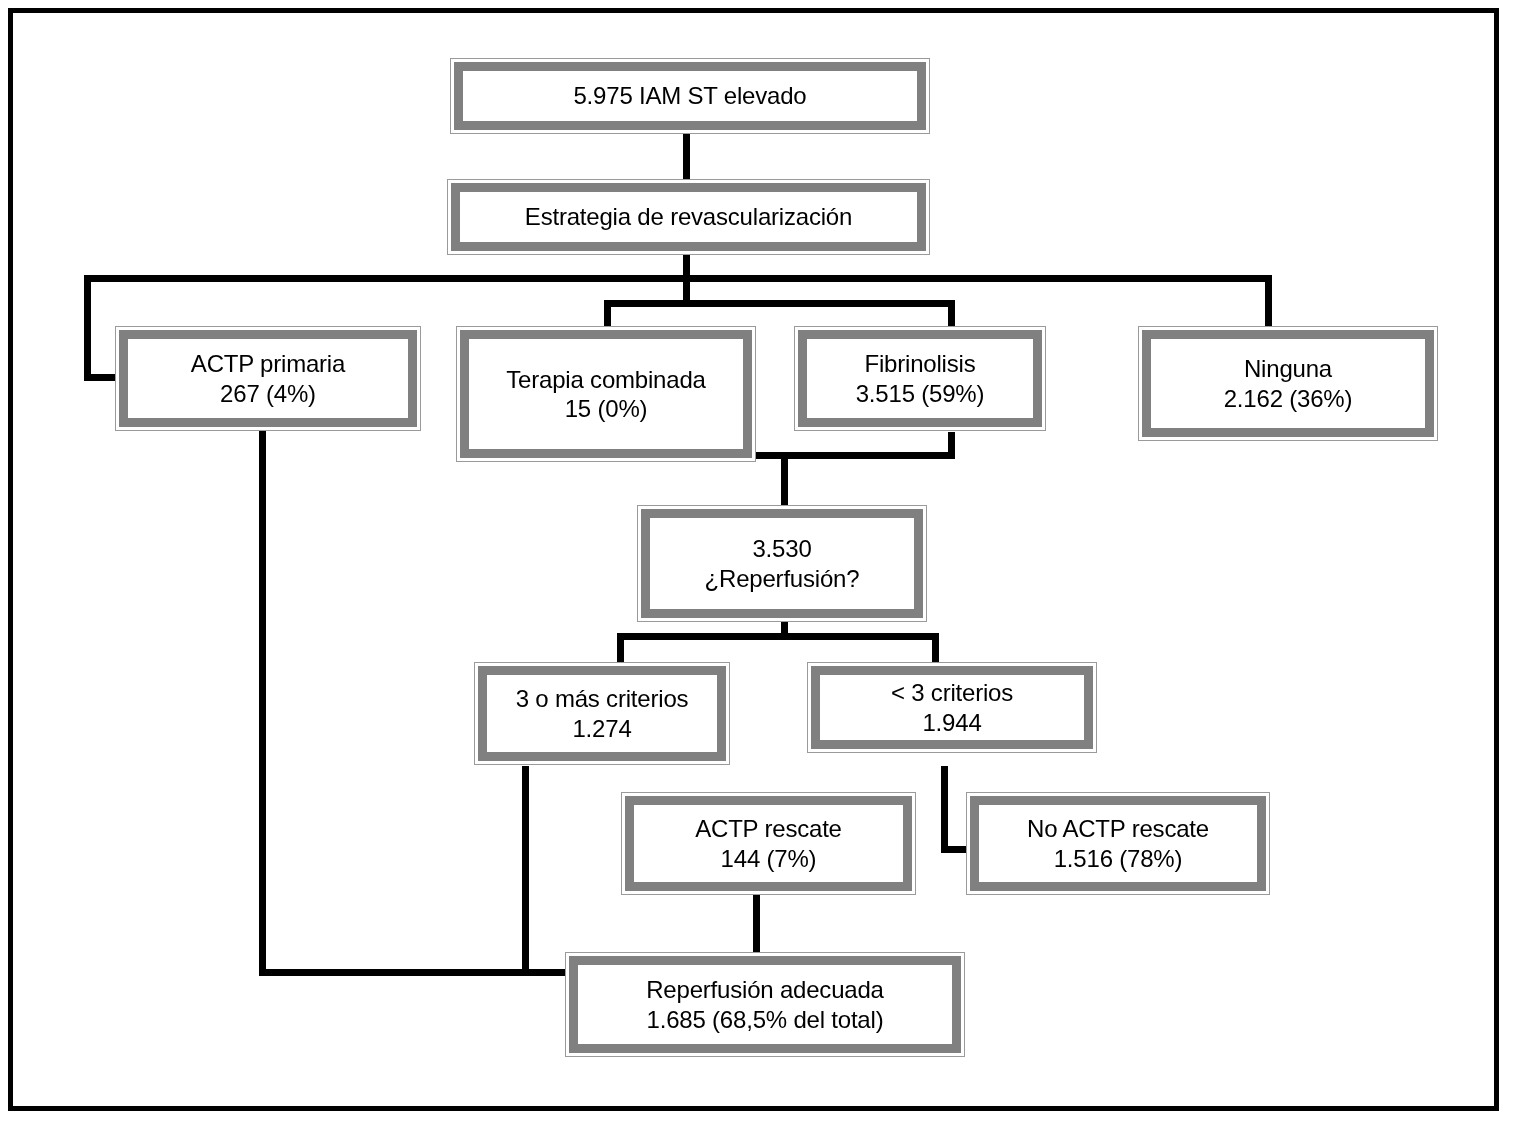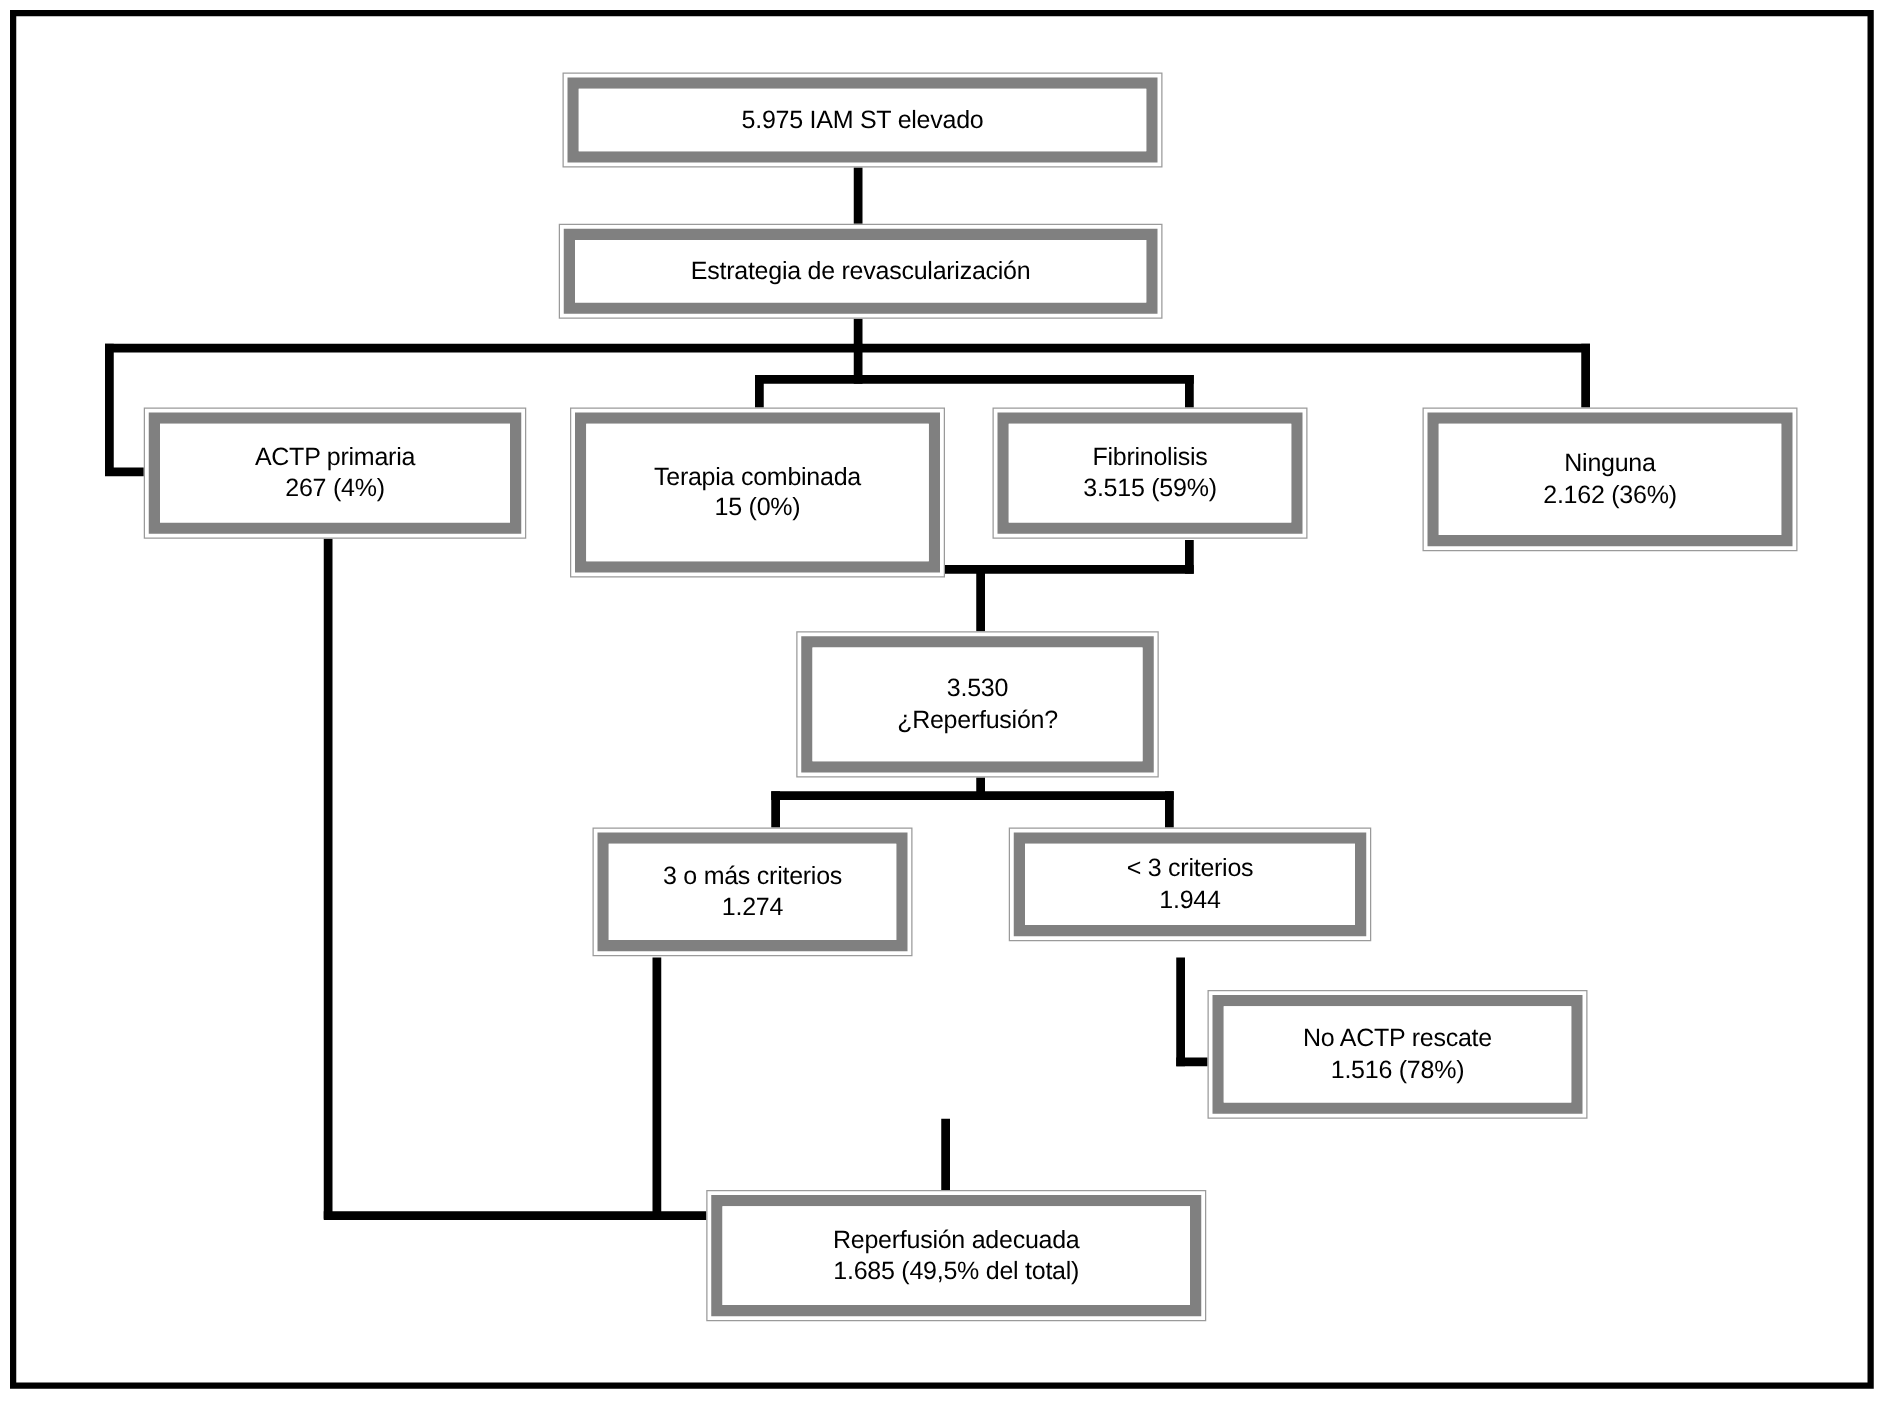--- a/index.html
+++ b/index.html
@@ -71,21 +71,21 @@
     content: "";
     position: absolute;
     left: 9px;
     top: 9px;
     width: 100%;
     height: 100%;
     background: #000000;
     z-index: -1;
   }
   .node .lbl {
-    font-size: 20px;
+    font-size: 24px;
     color: #000000;
     line-height: 1.22;
     text-align: center;
     white-space: nowrap;
     letter-spacing: -0.2px;
     z-index: 1;
   }
 </style>
 </head>
 <body>
@@ -182,27 +182,33 @@
     </div>
   </div>
 
   <div class="node shadow" style="left:795px; top:662px; width:290px; height:91px;margin-left:12px;">
     <div class="inner">
       <div class="lbl">&lt; 3 criterios</div>
       <div class="lbl">1.944</div>
     </div>
   </div>
 
+  <div class="node" style="left:621px; top:792px; width:295px; height:103px;">
+    <div class="inner">
+      <div class="lbl">ACTP rescate</div>
+      <div class="lbl">144 (7%)</div>
+    </div>
+  </div>
 
   <div class="node" style="left:966px; top:792px; width:304px; height:103px;">
     <div class="inner">
       <div class="lbl">No ACTP rescate</div>
       <div class="lbl">1.516 (78%)</div>
     </div>
   </div>
 
   <div class="node shadow" style="left:565px; top:952px; width:400px; height:105px;">
     <div class="inner">
       <div class="lbl">Reperfusión adecuada</div>
-      <div class="lbl">1.685 (49,5% del total)</div>
+      <div class="lbl">1.685 (68,5% del total)</div>
     </div>
   </div>
 </div>
 
 </body></html>

